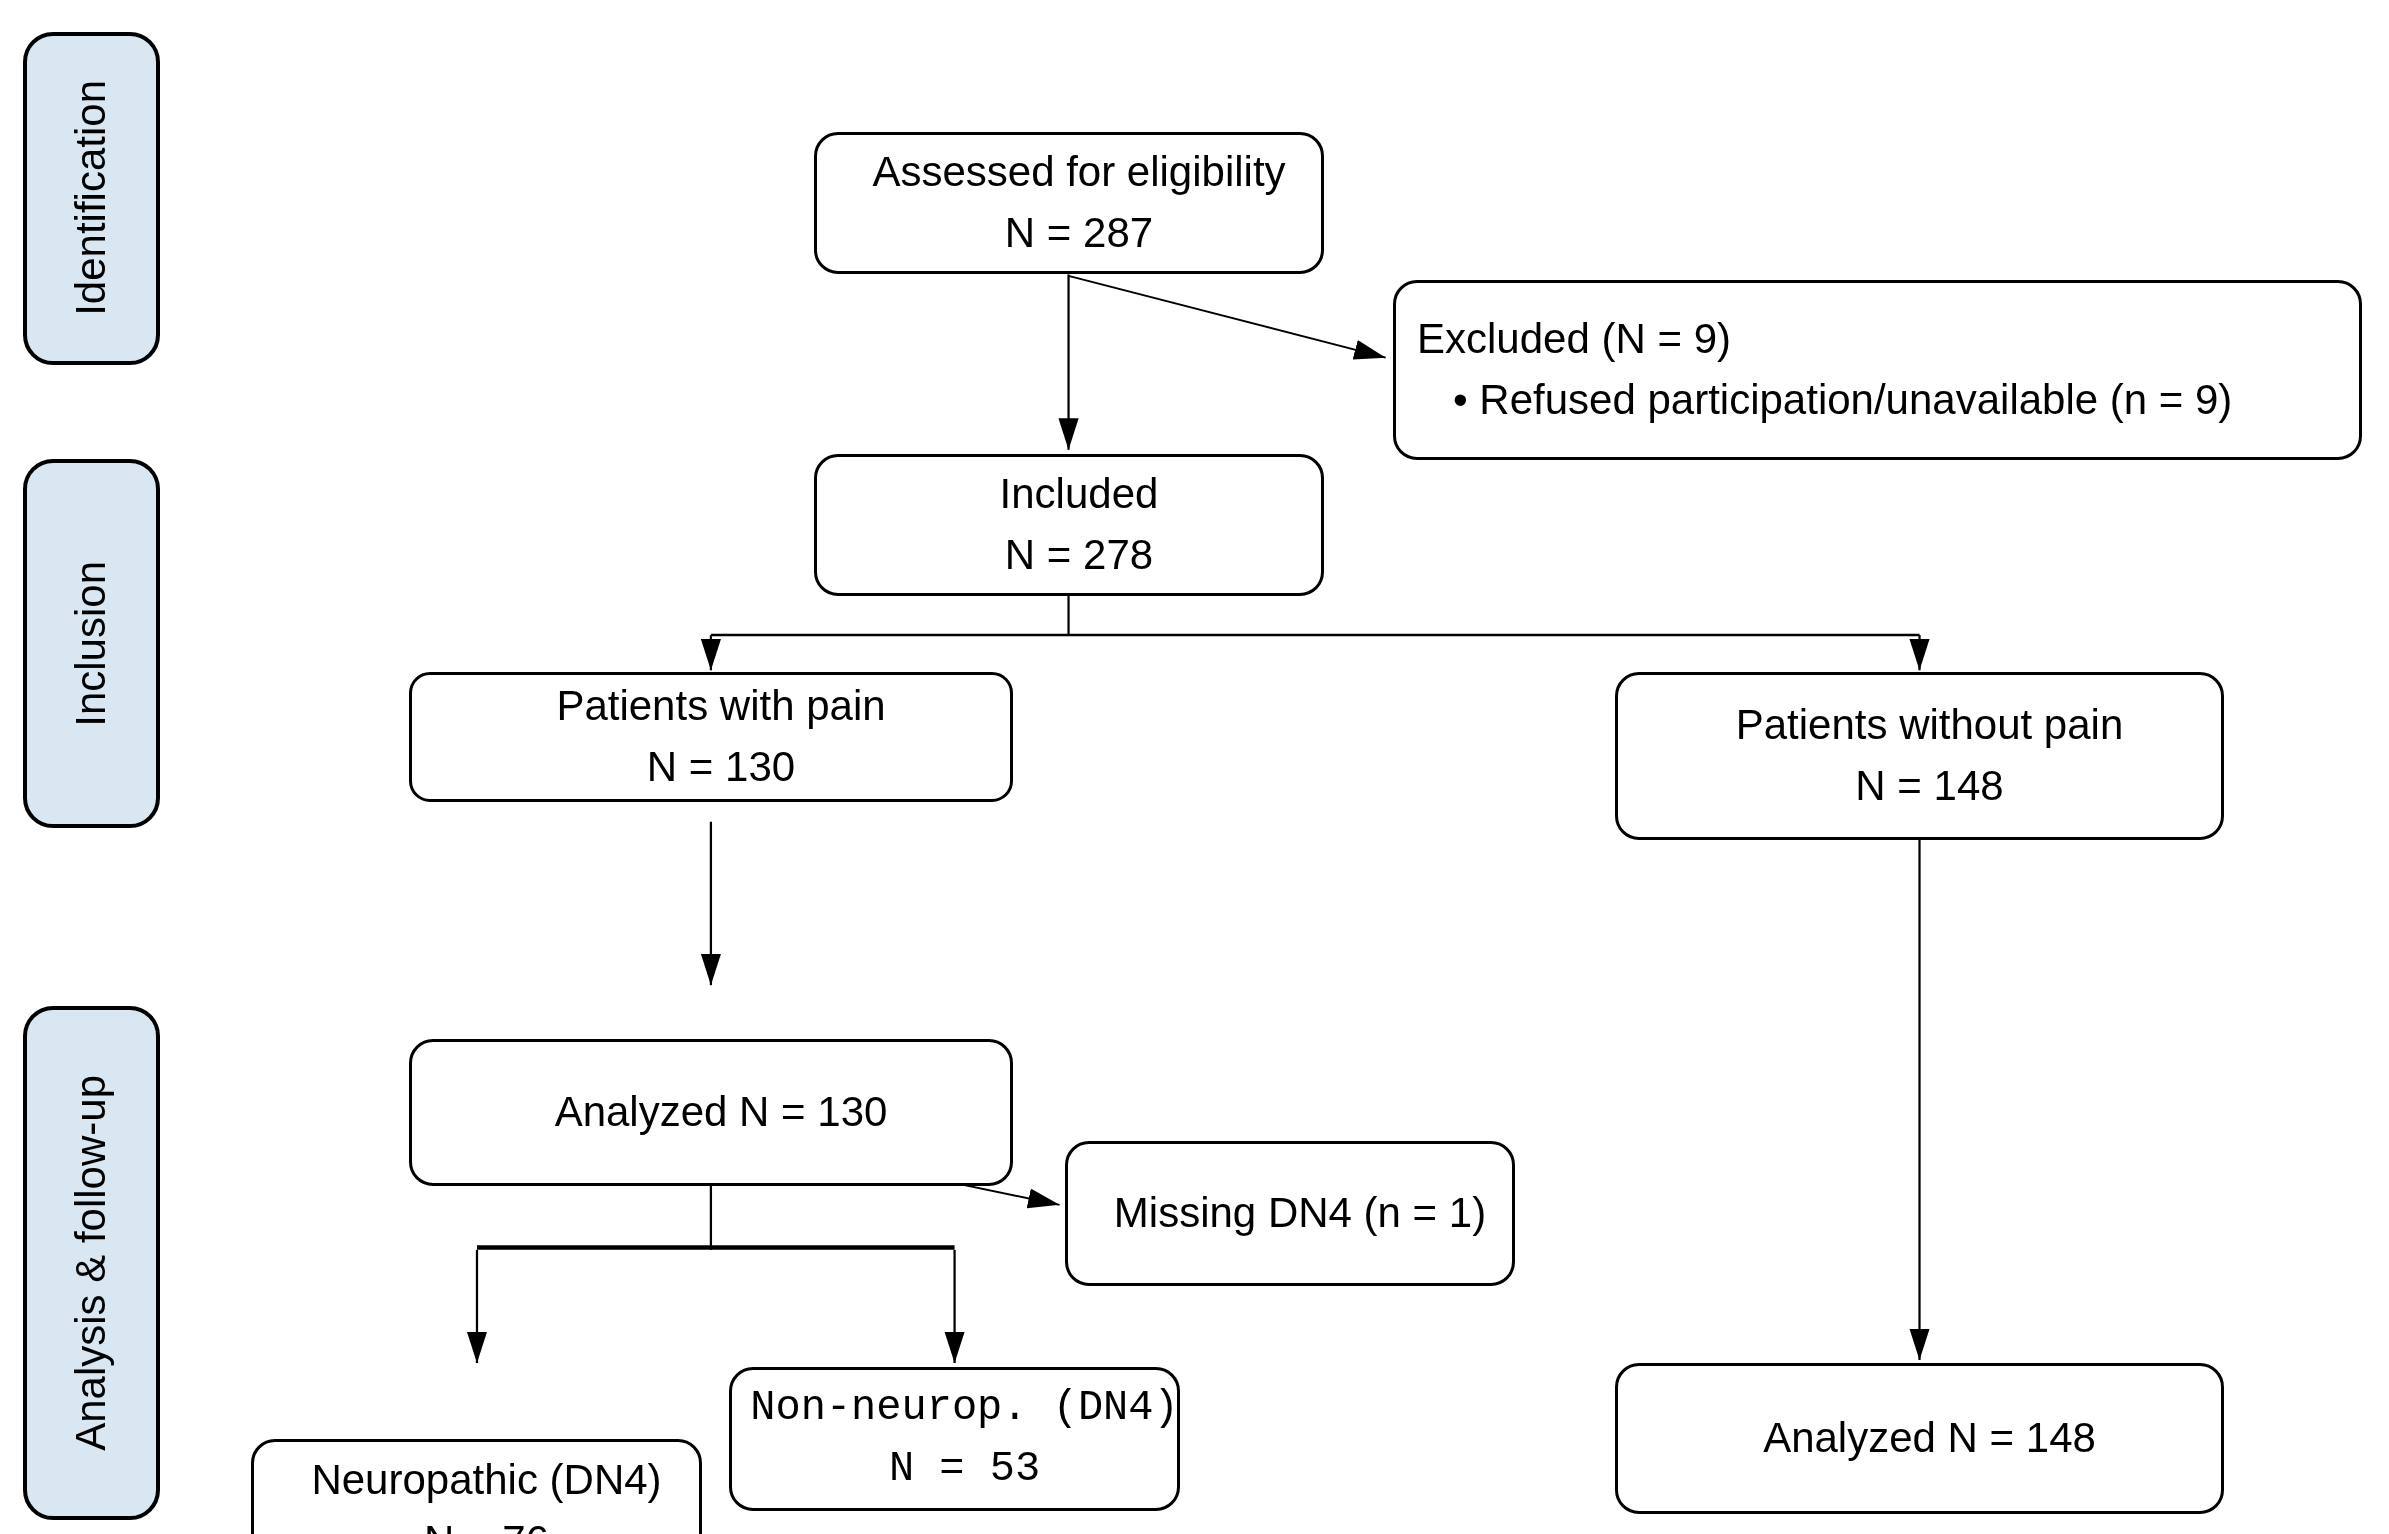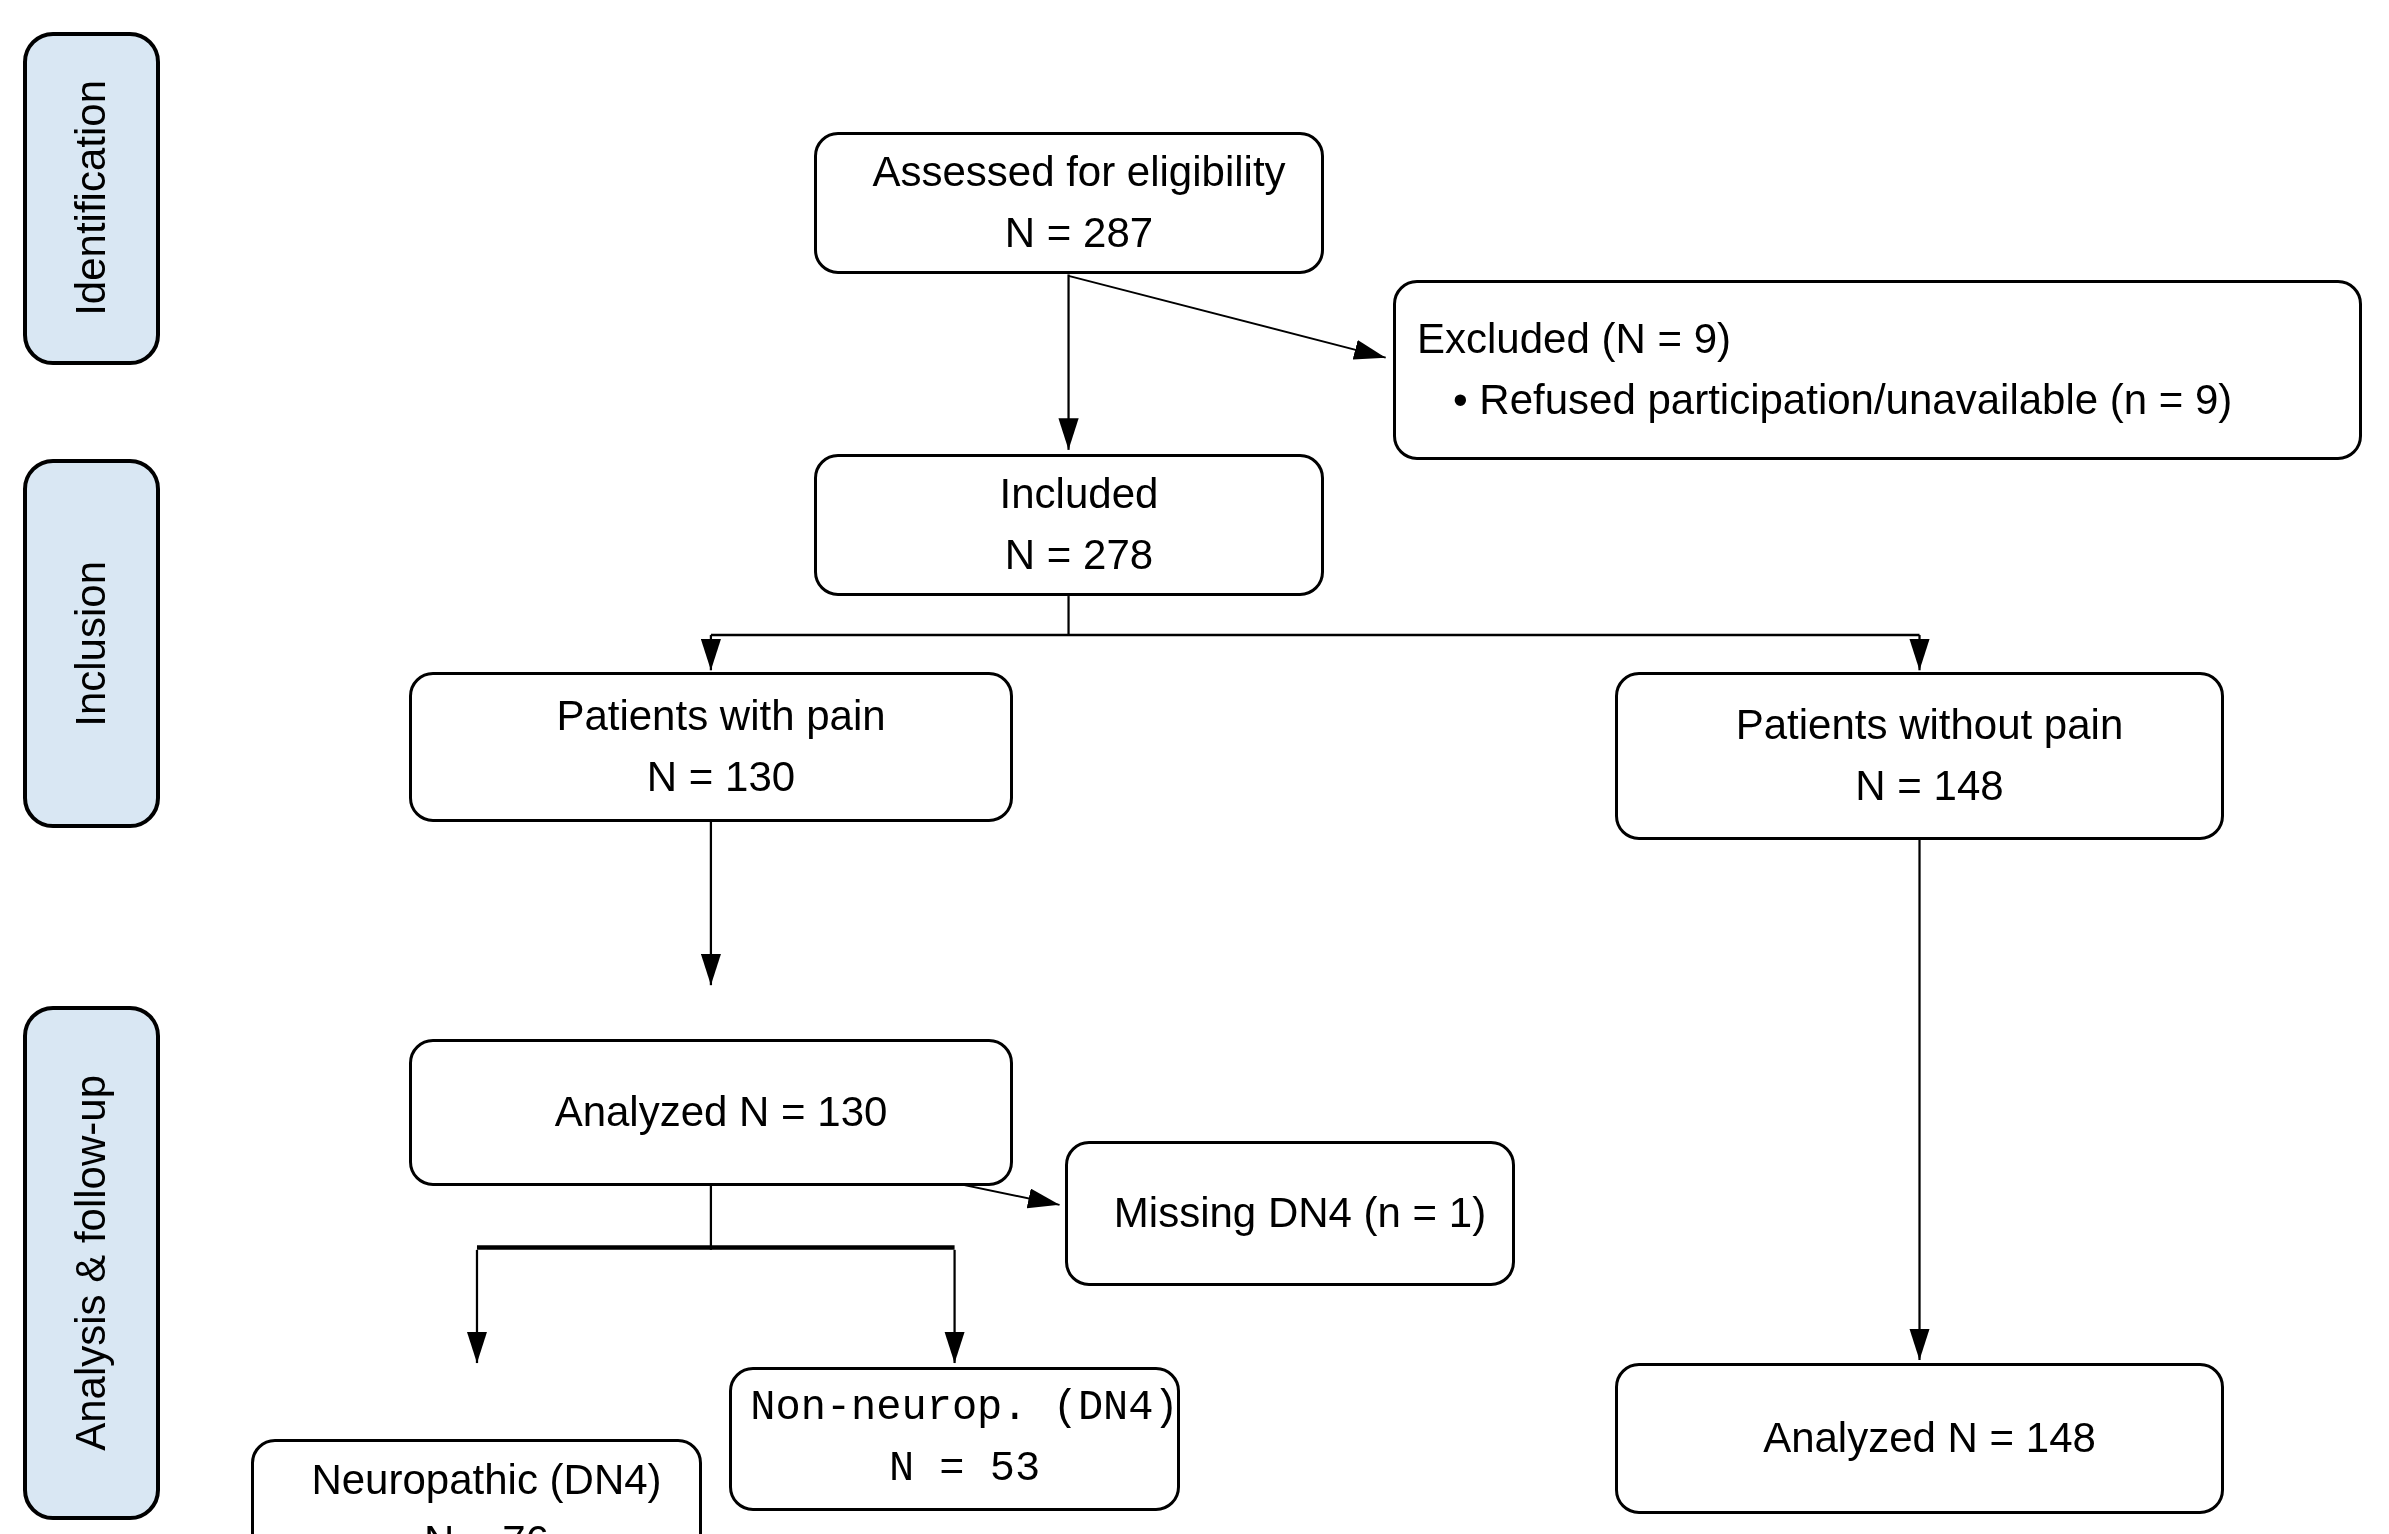--- a/index.html
+++ b/index.html
@@ -41,21 +41,21 @@
   .stage .vlabel{
     writing-mode:vertical-rl;
     transform:rotate(180deg);
     font-size:42px;
     white-space:nowrap;
   }
   
   #node-assessed{left:814px;top:132px;width:510px;height:142px;}
   #node-excluded{left:1393px;top:280px;width:969px;height:180px;}
   #node-included{left:814px;top:454px;width:510px;height:142px;}
-  #node-with-pain{left:409px;top:672px;width:604px;height:150px;}
+  #node-with-pain{left:409px;top:672px;width:604px;height:130px;border-radius:21px;}
   #node-without-pain{left:1615px;top:672px;width:609px;height:168px;}
   #node-analyzed-pain{left:409px;top:1024px;width:604px;height:147px;margin-top:15px;}
   #node-missing-dn4{left:1065px;top:1141px;width:450px;height:145px;justify-content:center;}
   #node-neuropathic{left:251px;top:1439px;width:451px;height:144px;text-align:right;}
   #node-non-neuropathic{left:729px;top:1367px;width:451px;height:144px;font-family:Liberation Mono, monospace;}
   #node-analyzed-without-pain{left:1615px;top:1363px;width:609px;height:151px;}
   
   #stage-identification{left:22.5px;top:31.5px;width:137px;height:333px;}
   #stage-inclusion{left:22.5px;top:459px;width:137px;height:369px;}
   #stage-analysis{left:22.5px;top:1006px;width:137px;height:514px;}

